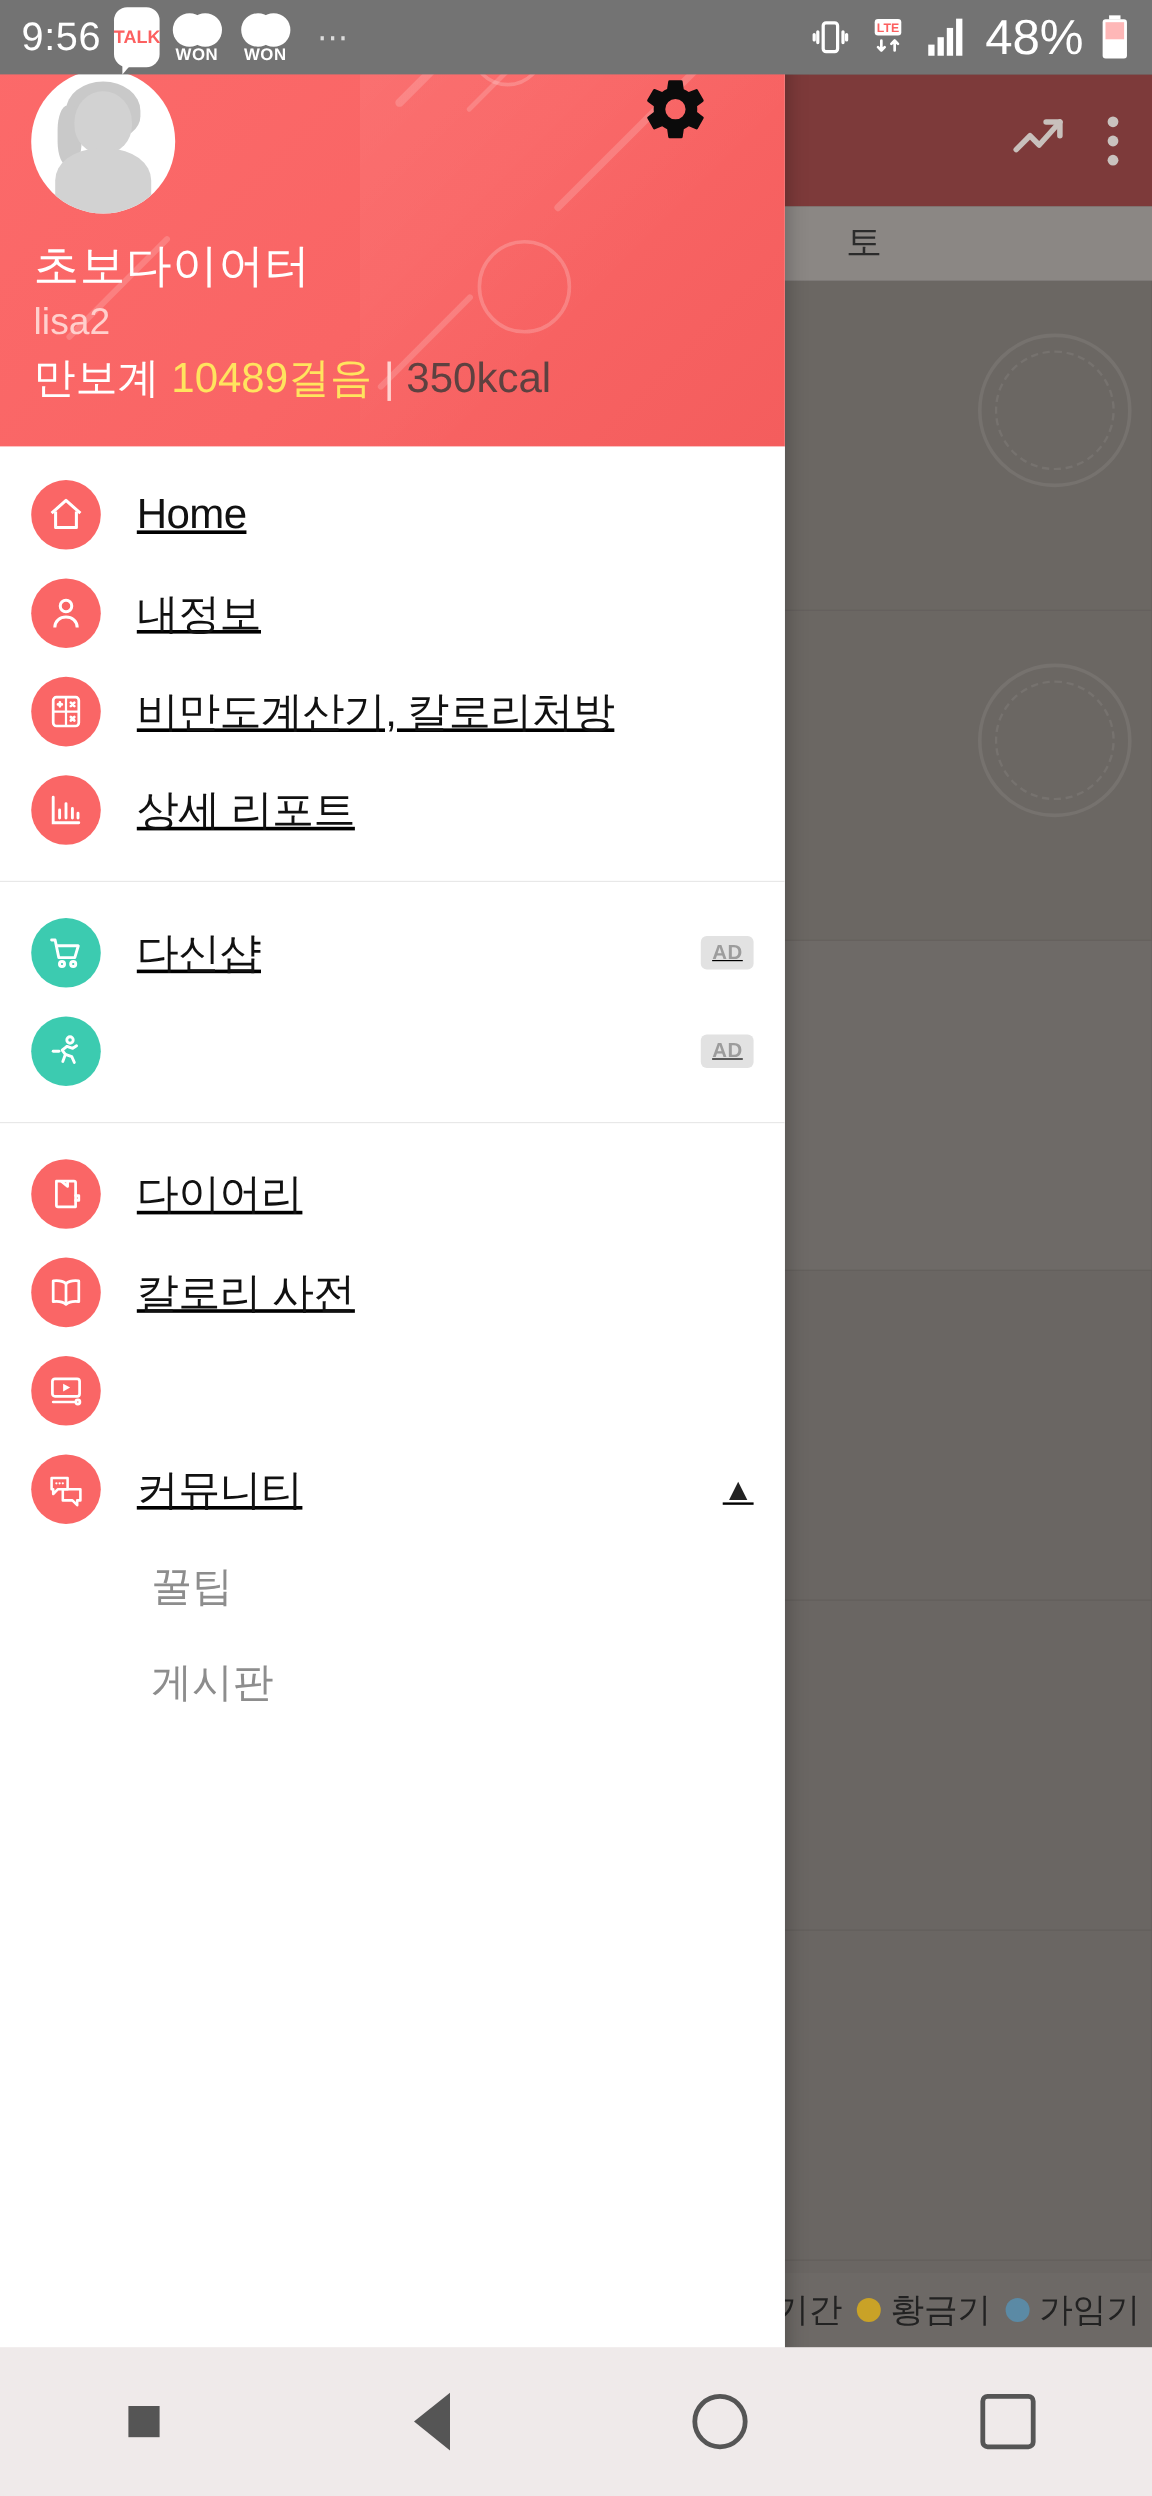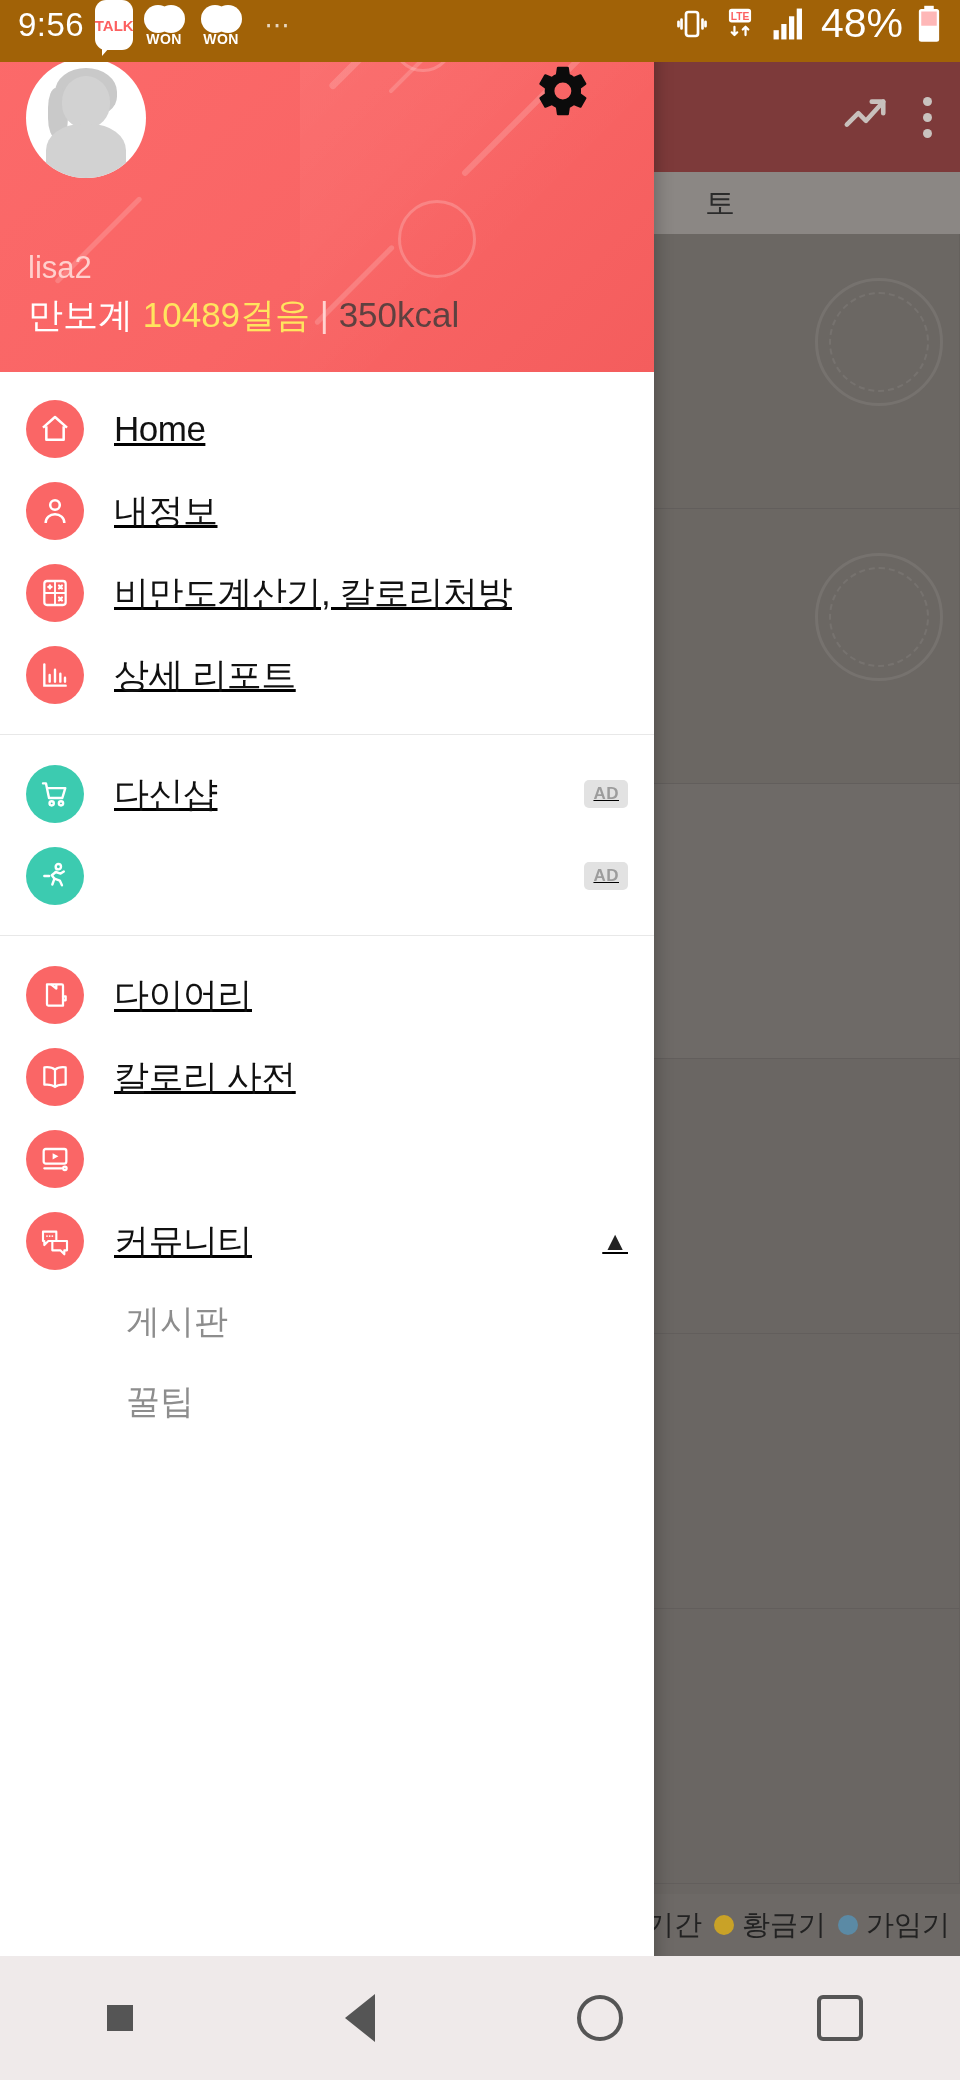--- a/index.html
+++ b/index.html
@@ -89,21 +89,21 @@
   .watermark {
     position:absolute; left:50%; transform:translateX(-50%);
     bottom:36px; font-size:60px; letter-spacing:2px;
     color:rgba(255,255,255,0.22); font-family:"Liberation Serif",serif;
     pointer-events:none; white-space:nowrap;
   }
 
   
   #statusbar {
     position:absolute; left:0; top:0; width:960px; height:62px;
-    background:#a16207; color:#fff; display:flex; align-items:flex-start;
+    background:#737373; color:#fff; display:flex; align-items:center;
     padding:0 18px; z-index:40;
   }
   .sb-left { display:flex; align-items:center; gap:11px; }
   .sb-time { font-size:33px; letter-spacing:.5px; }
   .sb-badge {
     width:38px; height:50px; border-radius:11px; background:#fff;
     color:#fc6060; font-size:15px; font-weight:bold;
     display:flex; align-items:center; justify-content:center;
     position:relative;
   }
@@ -485,20 +485,21 @@
     </div>
 
     <div class="gear-btn">
       <span>
         <svg viewBox="0 0 24 24" fill="#0b0b0b">
           <path d="M19.4 13a7.6 7.6 0 0 0 .06-1 7.6 7.6 0 0 0-.06-1l2.1-1.6a.5.5 0 0 0 .12-.64l-2-3.46a.5.5 0 0 0-.6-.22l-2.49 1a7.3 7.3 0 0 0-1.72-1l-.38-2.65A.5.5 0 0 0 13.94 2h-4a.5.5 0 0 0-.49.42l-.38 2.65a7.3 7.3 0 0 0-1.72 1l-2.49-1a.5.5 0 0 0-.6.22l-2 3.46a.5.5 0 0 0 .12.64L4.5 11a7.6 7.6 0 0 0 0 2l-2.1 1.6a.5.5 0 0 0-.12.64l2 3.46a.5.5 0 0 0 .6.22l2.49-1a7.3 7.3 0 0 0 1.72 1l.38 2.65a.5.5 0 0 0 .49.42h4a.5.5 0 0 0 .49-.42l.38-2.65a7.3 7.3 0 0 0 1.72-1l2.49 1a.5.5 0 0 0 .6-.22l2-3.46a.5.5 0 0 0-.12-.64zM11.94 15.5A3.5 3.5 0 1 1 15.44 12a3.5 3.5 0 0 1-3.5 3.5z"></path>
         </svg>
       </span>
     </div>
 
+    <div class="drw-nick">초보다이어터</div>
     <div class="drw-user">lisa2</div>
     <div class="drw-steps">
       <span class="lbl">만보계</span>
       <span class="val">10489걸음</span>
       <span class="sep">|</span>
       <span class="kcal">350kcal</span>
     </div>
   </div>
 
   <div class="drw-body">
@@ -616,24 +617,24 @@
           <circle cx="8" cy="8.3" r=".7" fill="#fff" stroke="none"></circle>
           <circle cx="10" cy="8.3" r=".7" fill="#fff" stroke="none"></circle>
           <path d="M10 12h11v7h-2v3l-3-3h-6z"></path>
         </svg>
       </span>
       <span class="lbl">커뮤니티</span>
       <span class="caret">▲</span>
     </div>
 
     <div class="sub-mi">
+      <span class="lbl">꿀팁</span>
+    </div>
+    <div class="sub-mi">
       <span class="lbl">게시판</span>
-    </div>
-    <div class="sub-mi">
-      <span class="lbl">꿀팁</span>
     </div>
 
   </div>
 </div>
 
 <div id="navbar">
   <div class="nb">
       <span class="nb-square"></span>
     </div>
   <div class="nb">

